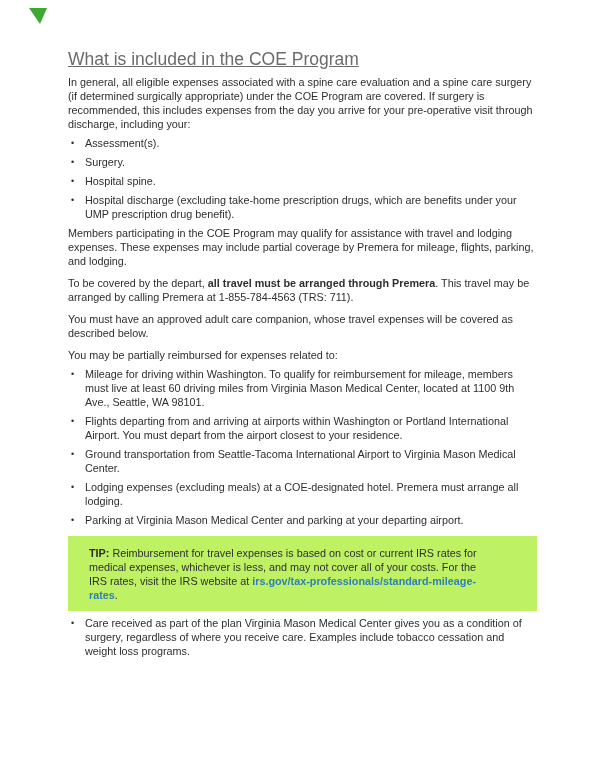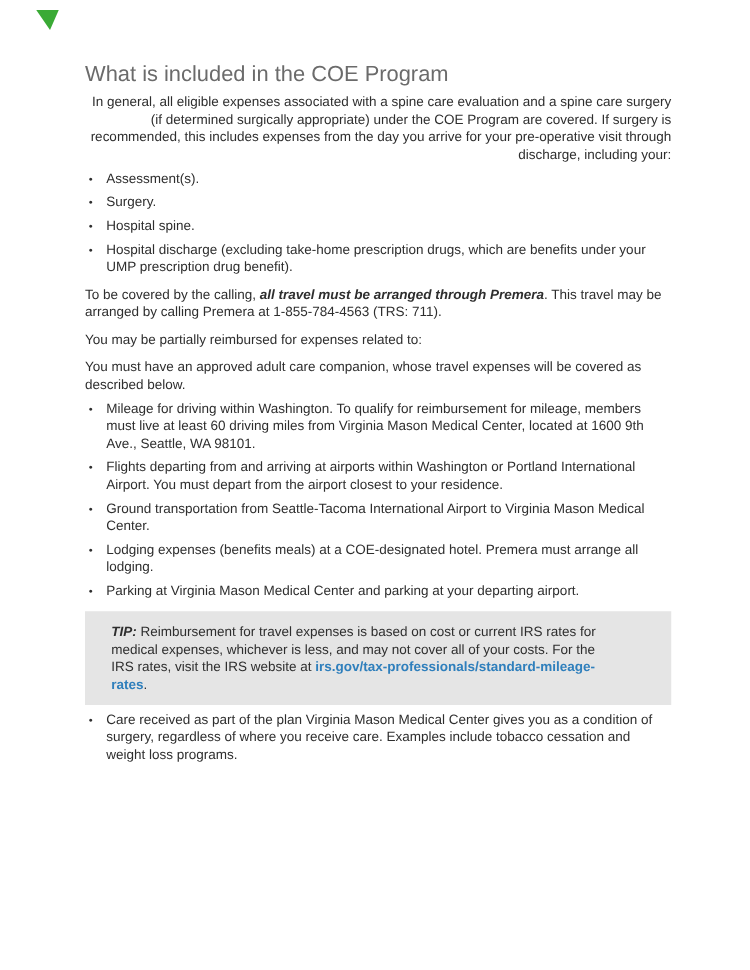--- a/index.html
+++ b/index.html
@@ -7,32 +7,32 @@
     width:600px;height:776px;position:relative;background:#ffffff;
     font-family:"Liberation Sans","DejaVu Sans",sans-serif;
     color:#2e2e2e;overflow:hidden;
   }
   .corner{position:absolute;top:6px;left:28px;width:20px;height:20px;}
   .content{margin-left:68px;width:469px;}
   h1{
     font-size:17.5px;line-height:21px;font-weight:400;color:#6b6b6b;
     margin:14px 0 5px 0;letter-spacing:0;
   }
-  h1.first{margin-top:49px;}
+  h1.first{margin-top:49px;text-decoration:underline;}
   p{font-size:10.8px;line-height:14px;margin:8px 0 0 0;}
-  p.tight{margin-top:4px;text-align:right;}
+  p.tight{margin-top:4px;}
   ul{list-style:none;margin:5px 0 0 0;padding:0;}
   li{
     display:flex;font-size:10.8px;line-height:14px;margin:0 0 5px 0;
   }
   .blt{width:14px;flex:0 0 14px;text-align:left;padding-left:3px;font-size:9px;line-height:14px;}
   .li-text{flex:1;}
-  strong{font-weight:700;font-style:italic;}
+  strong{font-weight:700;}
   .tipbox{
-    background:#e5e5e5;margin-top:9px;padding:10px 50px 9px 21px;
+    background:#bef264;margin-top:9px;padding:10px 50px 9px 21px;
     font-size:10.8px;line-height:14px;
   }
   .tiplink{color:#2f7fbc;font-weight:700;text-decoration:none;}
 </style>
 </head>
 <body>
 
 <svg class="corner" viewBox="0 0 20 20">
   <polygon points="1,2 19,2 12,18" fill="#3aaa35"></polygon>
 </svg>
@@ -54,40 +54,41 @@
     <li>
         <span class="blt">•</span>
         <span class="li-text">Hospital spine.</span>
       </li>
     <li>
         <span class="blt">•</span>
         <span class="li-text">Hospital discharge (excluding take-home prescription drugs, which are benefits under your UMP prescription drug benefit).</span>
       </li>
   </ul>
 
-  <p><span>To be covered by the calling, </span><strong>all travel must be arranged through Premera</strong><span>. This travel may be arranged by calling Premera at 1-855-784-4563 (TRS: 711).</span></p>
+  <p class="tight">Members participating in the COE Program may qualify for assistance with travel and lodging expenses. These expenses may include partial coverage by Premera for mileage, flights, parking, and lodging.</p>
+  <p><span>To be covered by the depart, </span><strong>all travel must be arranged through Premera</strong><span>. This travel may be arranged by calling Premera at 1-855-784-4563 (TRS: 711).</span></p>
+  <p>You must have an approved adult care companion, whose travel expenses will be covered as described below.</p>
   <p>You may be partially reimbursed for expenses related to:</p>
-  <p>You must have an approved adult care companion, whose travel expenses will be covered as described below.</p>
 
   <ul>
     <li>
         <span class="blt">•</span>
-        <span class="li-text">Mileage for driving within Washington. To qualify for reimbursement for mileage, members must live at least 60 driving miles from Virginia Mason Medical Center, located at 1600 9th Ave., Seattle, WA 98101.</span>
+        <span class="li-text">Mileage for driving within Washington. To qualify for reimbursement for mileage, members must live at least 60 driving miles from Virginia Mason Medical Center, located at 1100 9th Ave., Seattle, WA 98101.</span>
       </li>
     <li>
         <span class="blt">•</span>
         <span class="li-text">Flights departing from and arriving at airports within Washington or Portland International Airport. You must depart from the airport closest to your residence.</span>
       </li>
     <li>
         <span class="blt">•</span>
         <span class="li-text">Ground transportation from Seattle-Tacoma International Airport to Virginia Mason Medical Center.</span>
       </li>
     <li>
         <span class="blt">•</span>
-        <span class="li-text">Lodging expenses (benefits meals) at a COE-designated hotel. Premera must arrange all lodging.</span>
+        <span class="li-text">Lodging expenses (excluding meals) at a COE-designated hotel. Premera must arrange all lodging.</span>
       </li>
     <li>
         <span class="blt">•</span>
         <span class="li-text">Parking at Virginia Mason Medical Center and parking at your departing airport.</span>
       </li>
   </ul>
 
   <div class="tipbox">
     <strong>TIP:</strong><span> Reimbursement for travel expenses is based on cost or current IRS rates for medical expenses, whichever is less, and may not cover all of your costs. For the IRS rates, visit the IRS website at </span><a href="#" class="tiplink">irs.gov/tax-professionals/standard-mileage-rates</a><span>.</span>
   </div>

